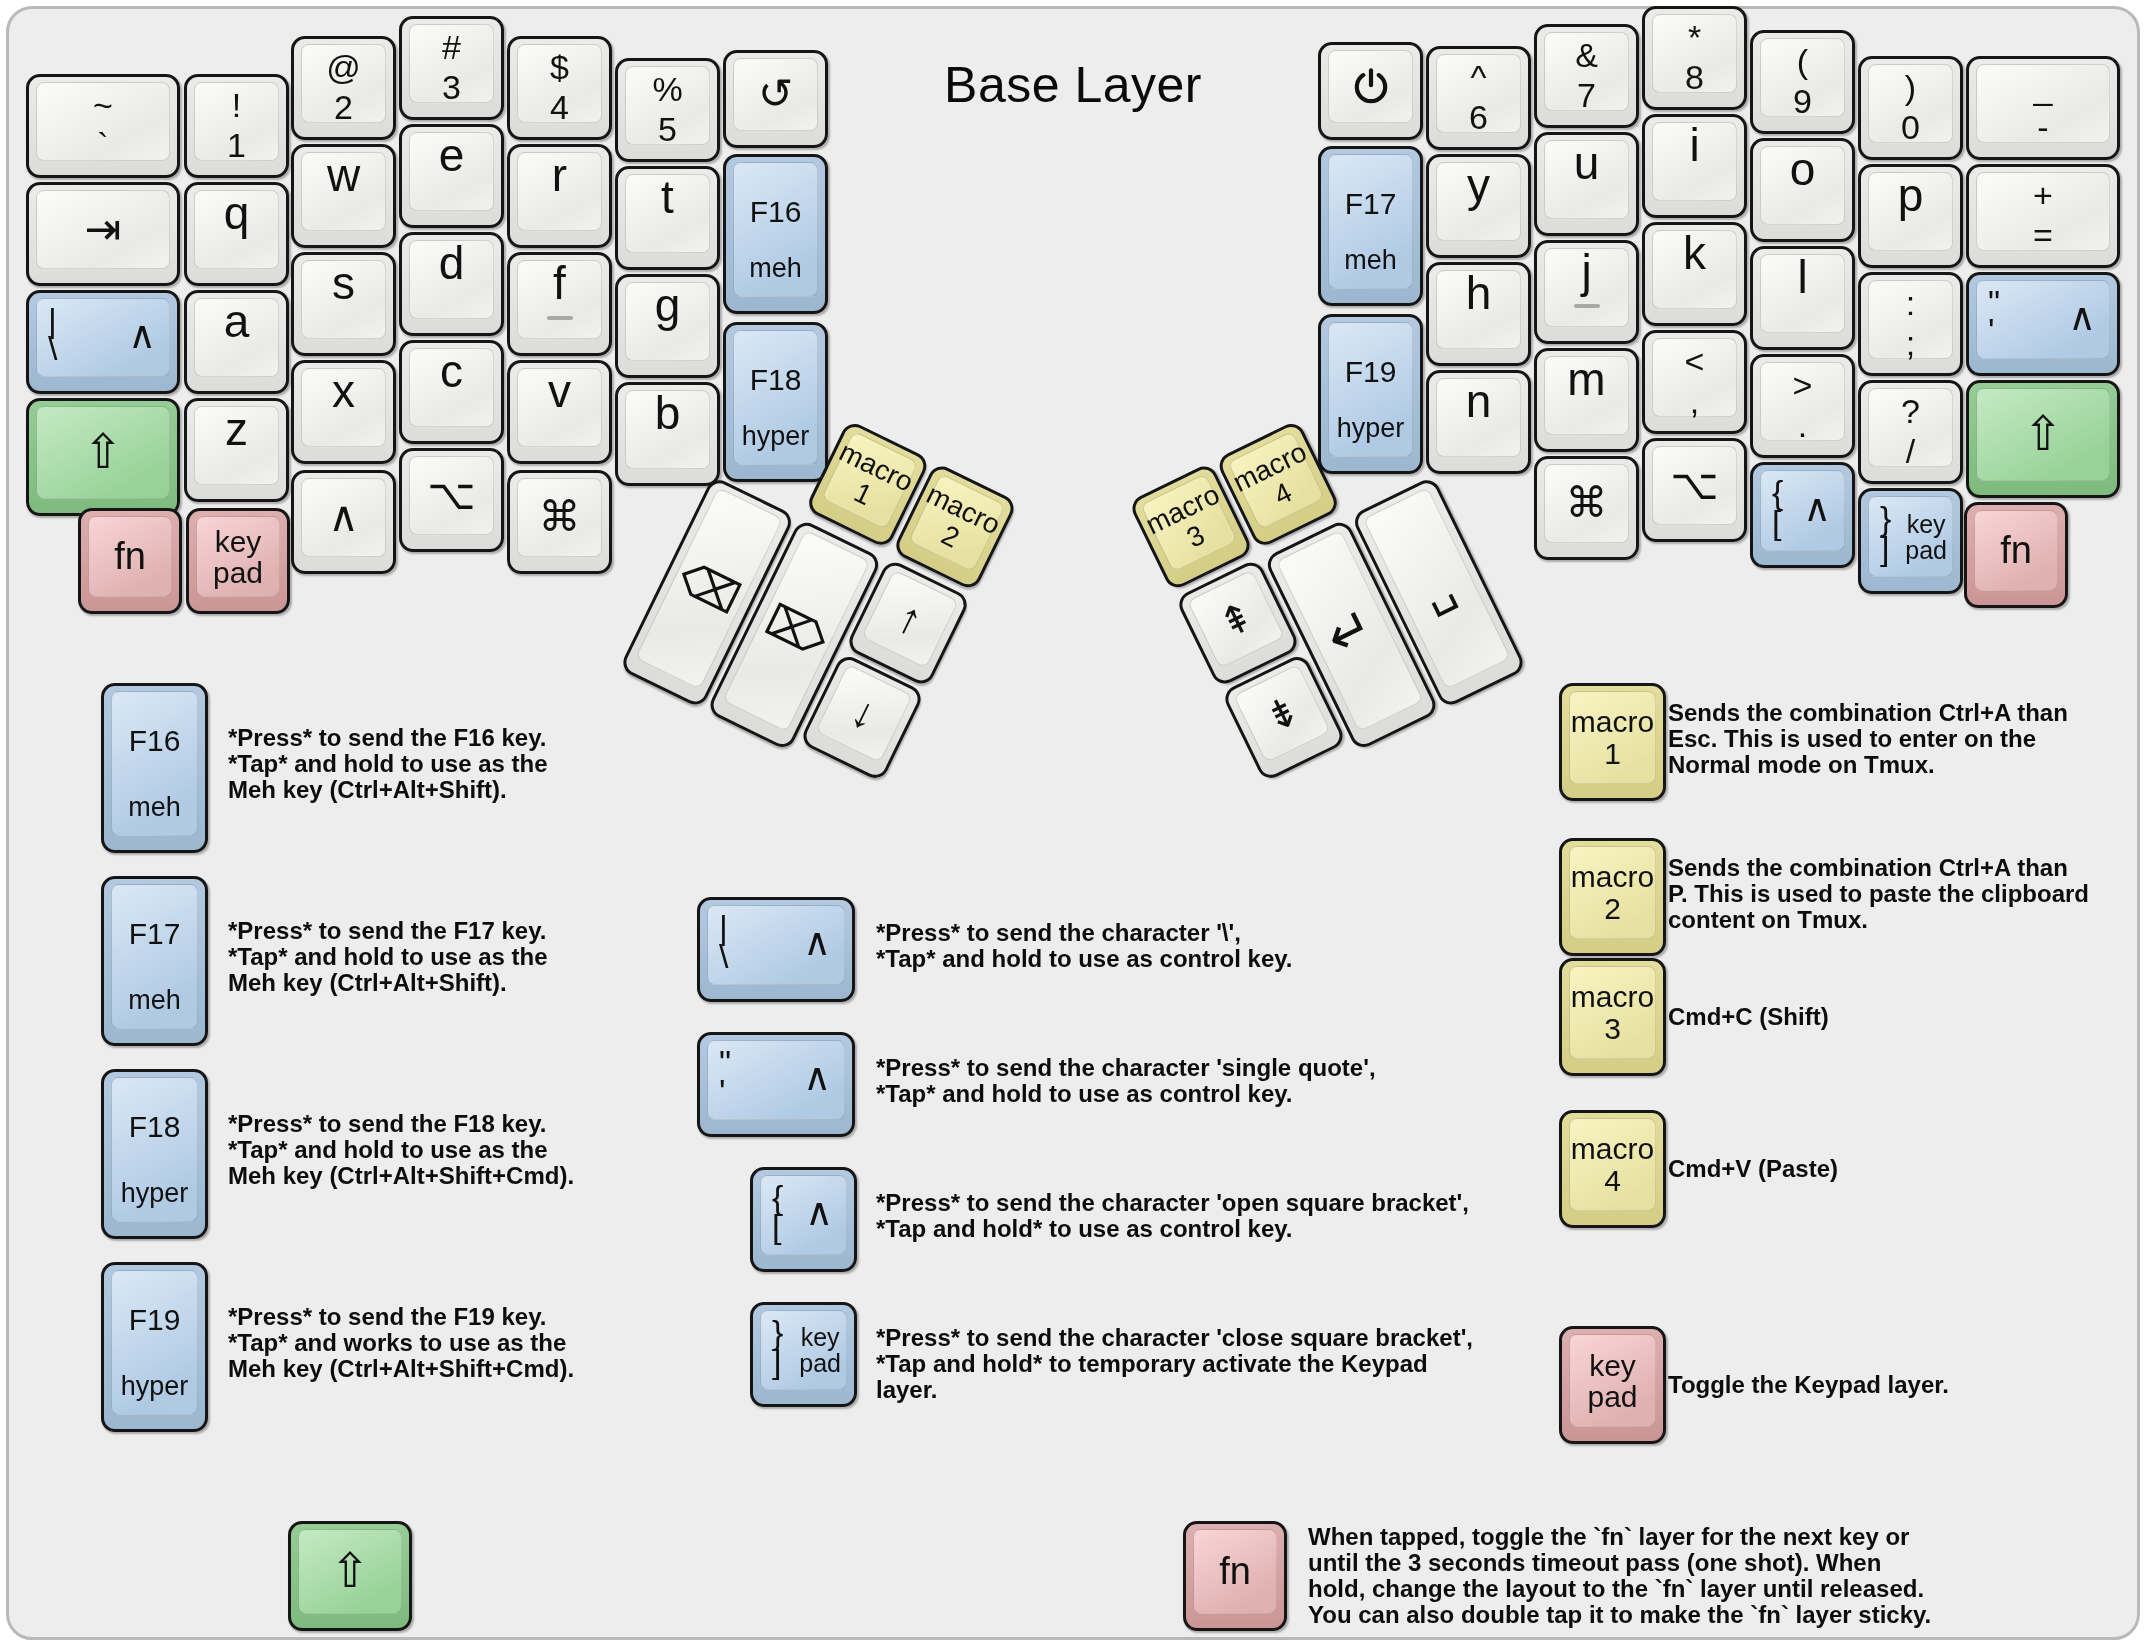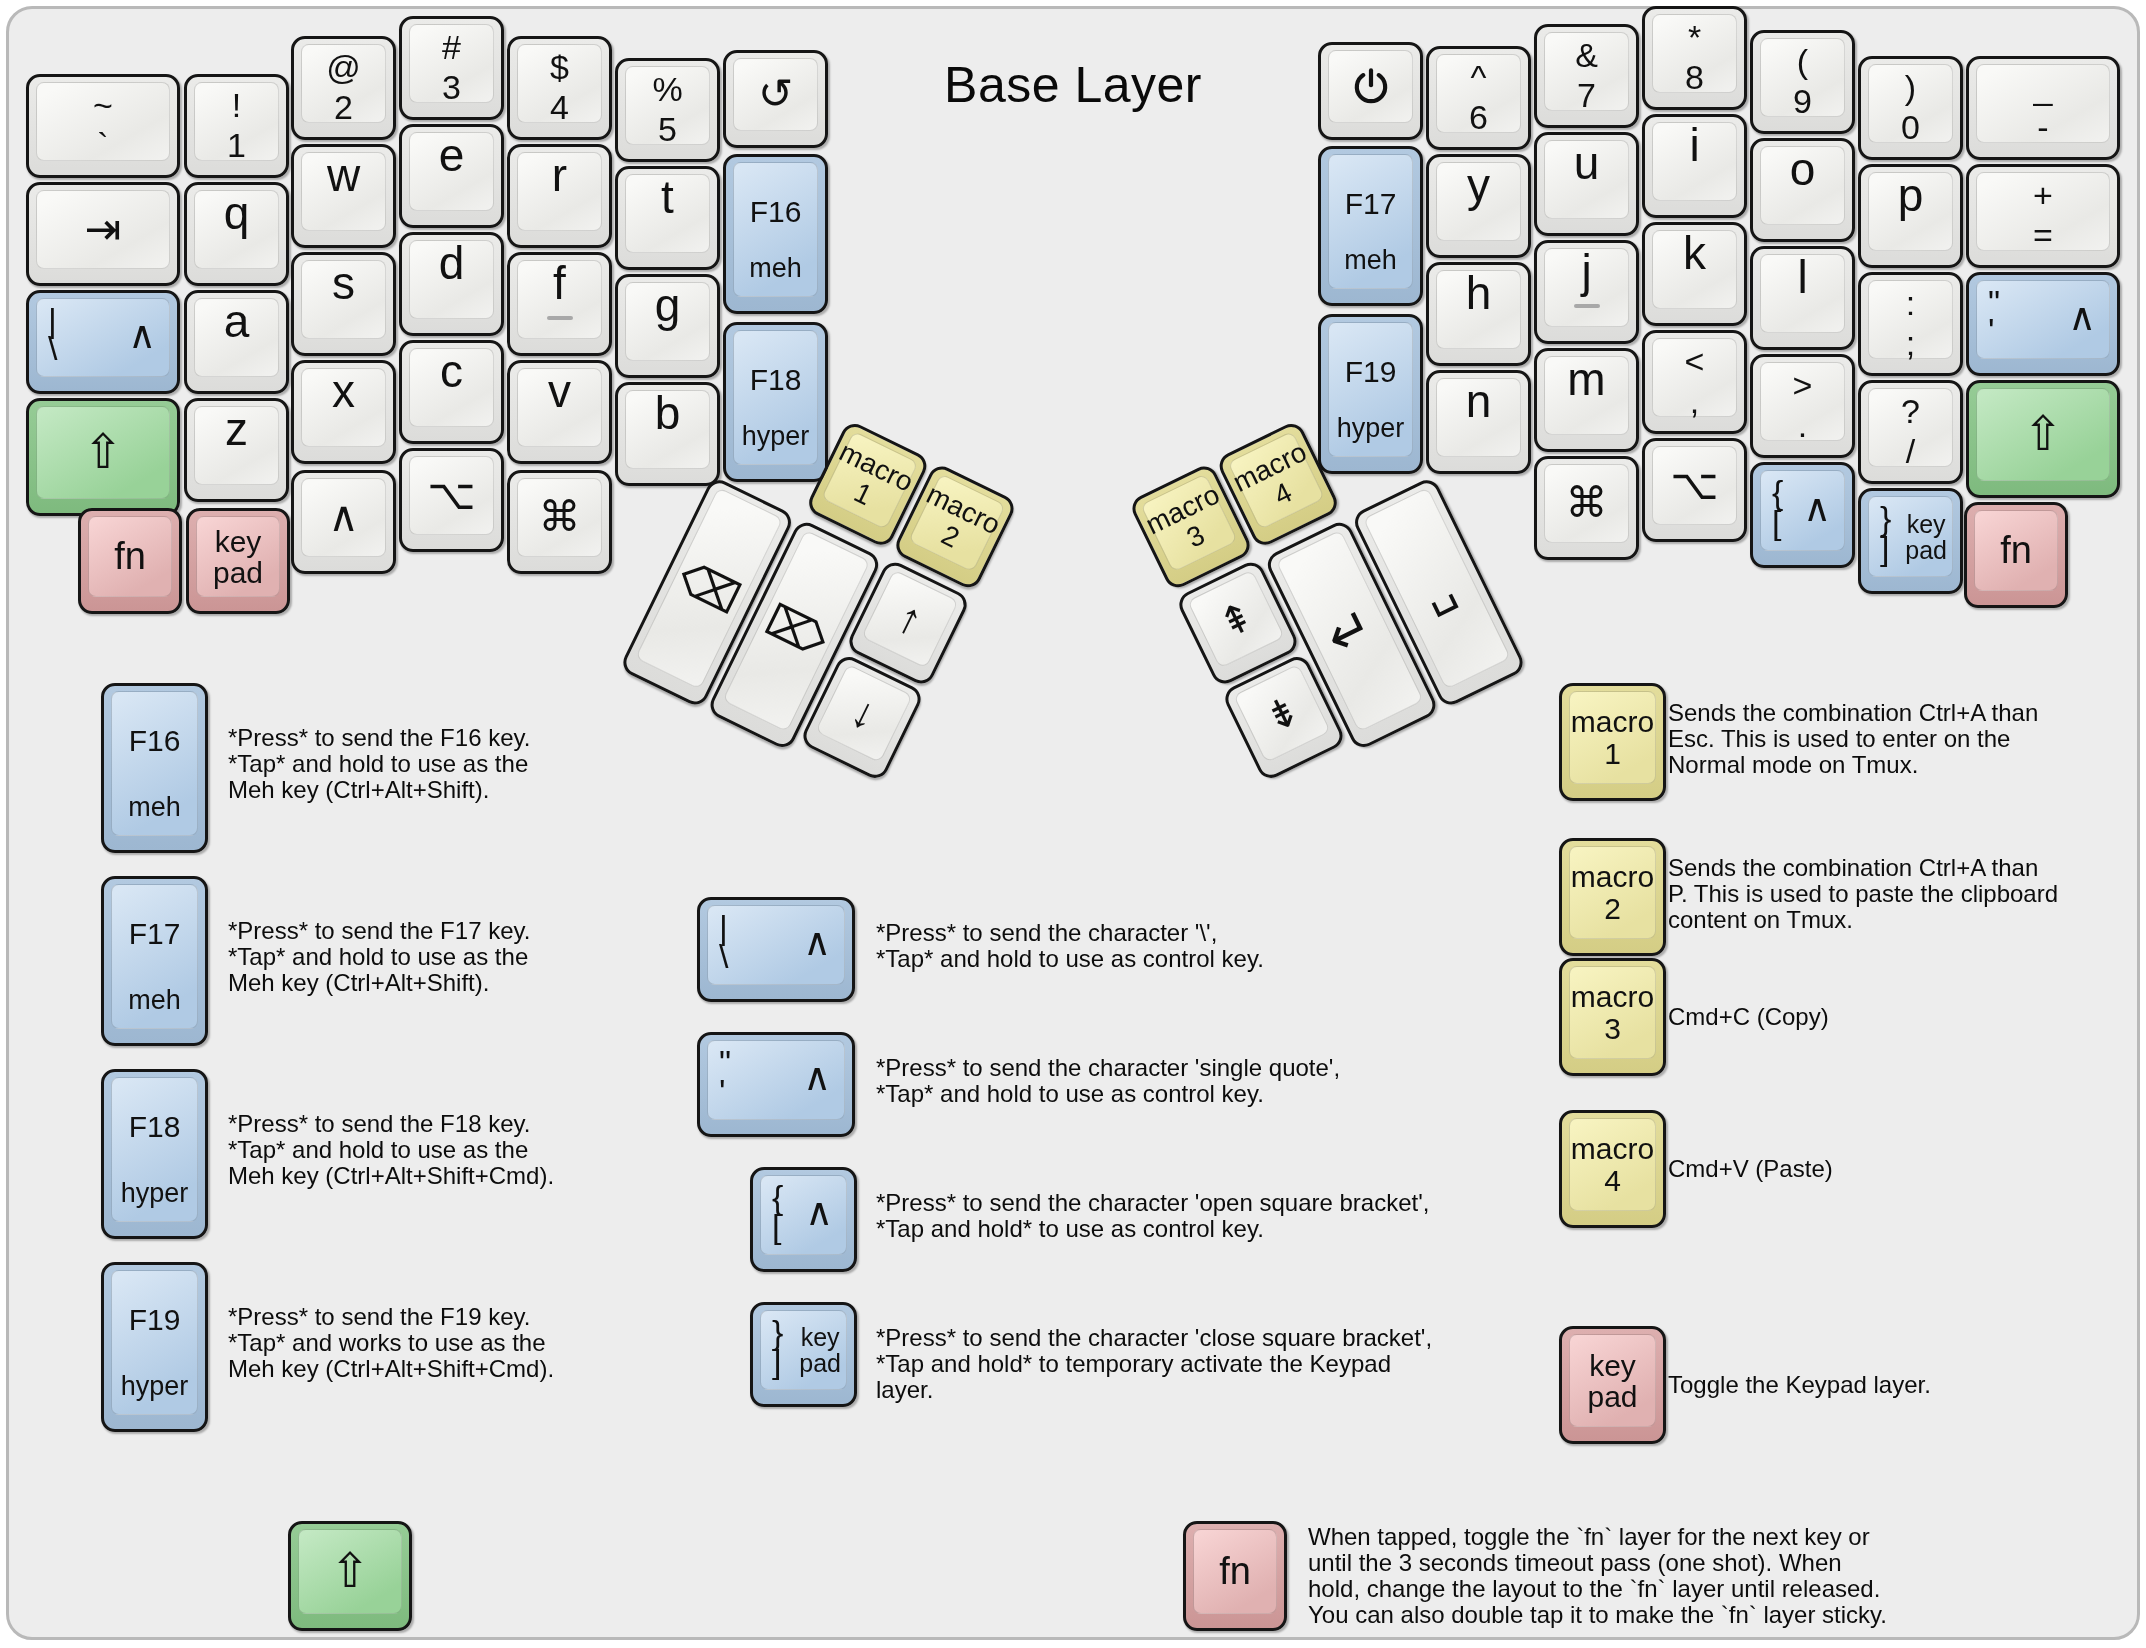--- a/index.html
+++ b/index.html
@@ -30,21 +30,21 @@
   .kc.vc{display:flex;align-items:center;justify-content:center;padding:0;line-height:1.05;}
   .tl{position:absolute;left:11px;top:2px;font-size:34px;}
   .bl{position:absolute;left:11px;bottom:8px;font-size:34px;}
   .kr{position:absolute;right:13px;top:50%;transform:translateY(-56%);font-size:38px;}
   .krt{position:absolute;right:5px;top:50%;transform:translateY(-50%);
        font-size:25px;line-height:26px;text-align:center;white-space:pre-line;}
   .km{position:absolute;left:0;right:0;top:32px;text-align:center;font-size:30px;}
   .ks{position:absolute;left:0;right:0;bottom:12px;text-align:center;font-size:27px;}
   .hline{position:absolute;left:50%;transform:translateX(-50%);bottom:18px;width:26px;height:4px;
          background:#a8a8a8;border-radius:2px;}
-  .ltext{position:absolute;font-size:24px;line-height:26px;white-space:pre-line;color:#0c0c0c;}
+  .ltext{position:absolute;font-size:24px;line-height:26px;white-space:pre-line;color:#0c0c0c;font-weight:bold;}
   .pwr{width:42px;height:42px;display:block;}
 </style>
 </head>
 <body>
 
 <div id="stage">
   <div class="frame"></div>
   <div class="title">Base Layer</div>
   <div class="board">
       <div class="key c-w" style="left: 26px; top: 74px; width: 154px; height: 104px;">
@@ -564,21 +564,21 @@
       </div>
       <div class="ltext" style="left: 1668px; top: 855px;">Sends the combination Ctrl+A than
 P. This is used to paste the clipboard
 content on Tmux.</div>
       <div class="key c-y" style="left: 1559px; top: 958px; width: 107px; height: 118px;">
         <div class="cap">
           <span class="kc vc" style="font-size: 30px;">macro
 3</span>
         </div>
       </div>
-      <div class="ltext" style="left: 1668px; top: 1004px;">Cmd+C (Copy)</div>
+      <div class="ltext" style="left: 1668px; top: 1004px;">Cmd+C (Shift)</div>
       <div class="key c-y" style="left: 1559px; top: 1110px; width: 107px; height: 118px;">
         <div class="cap">
           <span class="kc vc" style="font-size: 30px;">macro
 4</span>
         </div>
       </div>
       <div class="ltext" style="left: 1668px; top: 1156px; text-align: right;">Cmd+V (Paste)</div>
       <div class="key c-p" style="left: 1559px; top: 1326px; width: 107px; height: 118px;">
         <div class="cap">
           <span class="kc vc" style="font-size: 30px; line-height: 31px;">key

